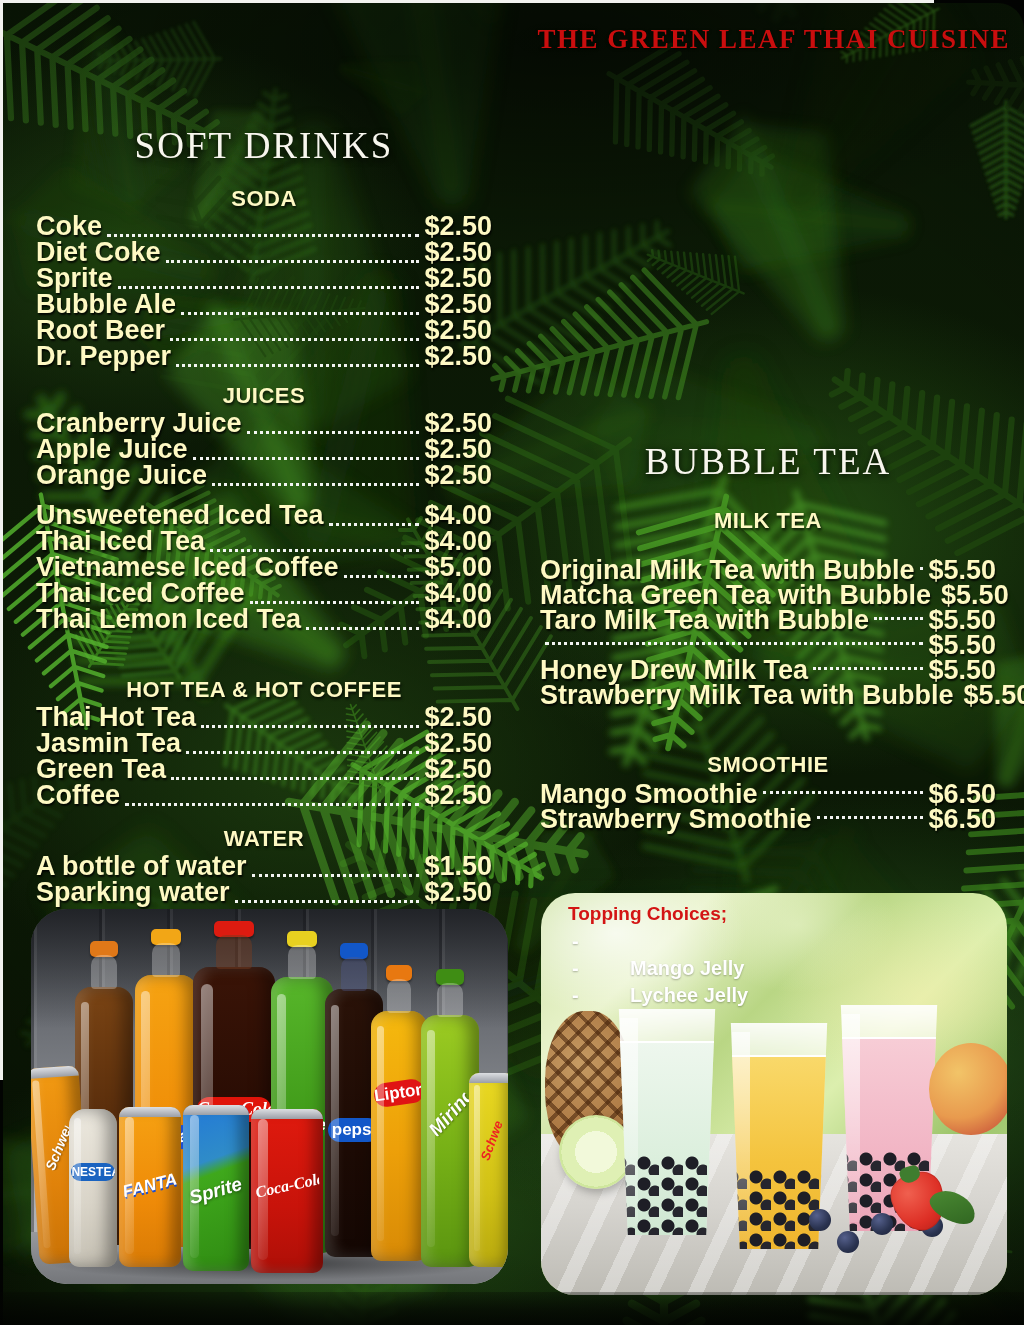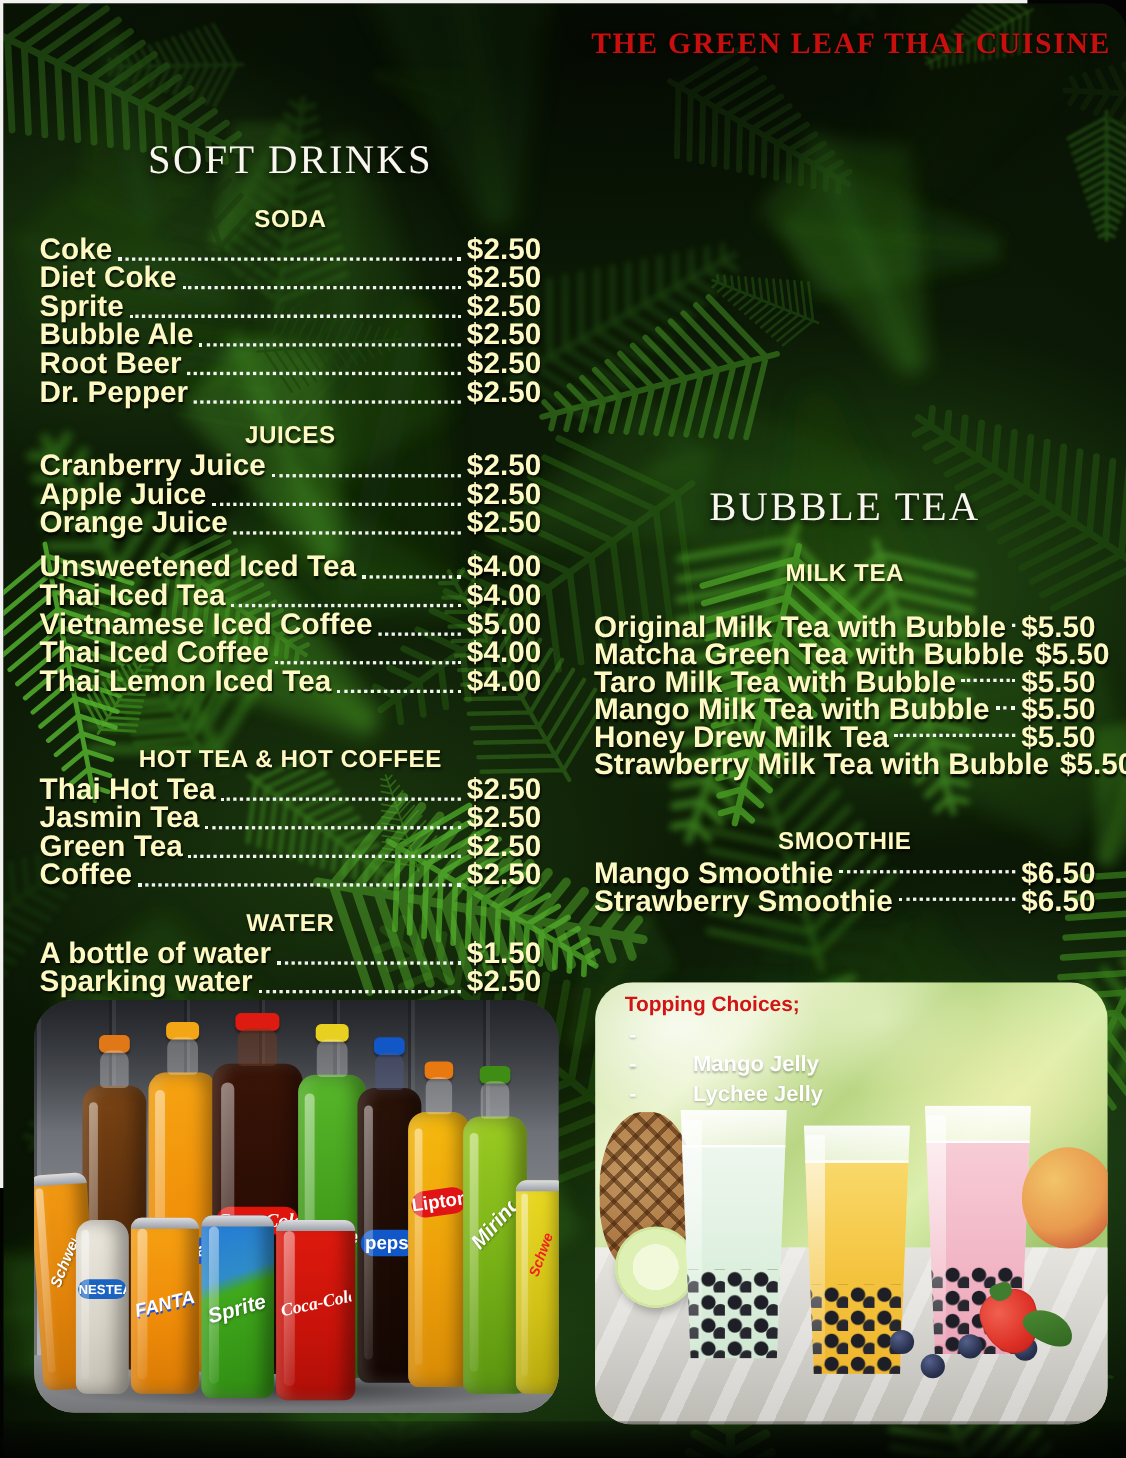--- a/index.html
+++ b/index.html
@@ -406,21 +406,20 @@
           <span class="nm">Matcha Green Tea with Bubble</span>
           <span class="ldr"></span>
           <span class="pr">$5.50</span>
         </div>
         <div class="row">
           <span class="nm">Taro Milk Tea with Bubble</span>
           <span class="ldr"></span>
           <span class="pr">$5.50</span>
         </div>
         <div class="row">
-          <span class="nm">Mango Milk Tea with Bubble</span>
           <span class="ldr"></span>
           <span class="pr">$5.50</span>
         </div>
         <div class="row">
           <span class="nm">Honey Drew Milk Tea</span>
           <span class="ldr"></span>
           <span class="pr">$5.50</span>
         </div>
         <div class="row">
           <span class="nm">Strawberry Milk Tea with Bubble</span>

